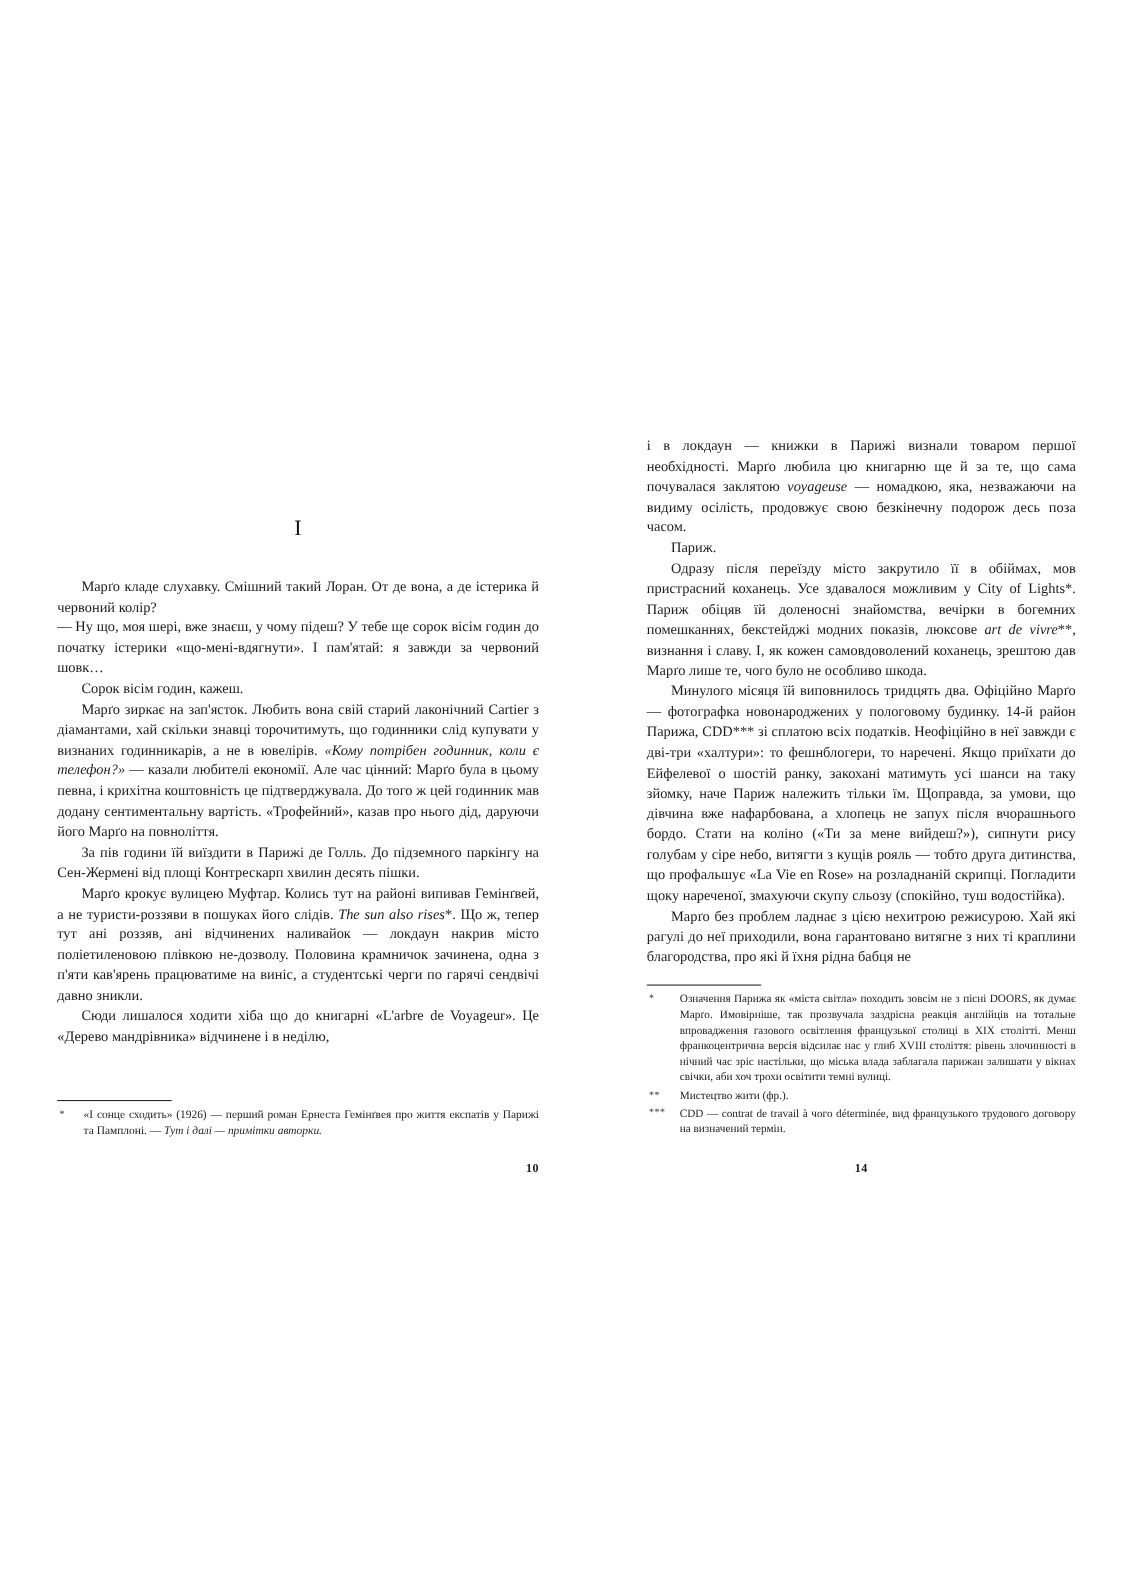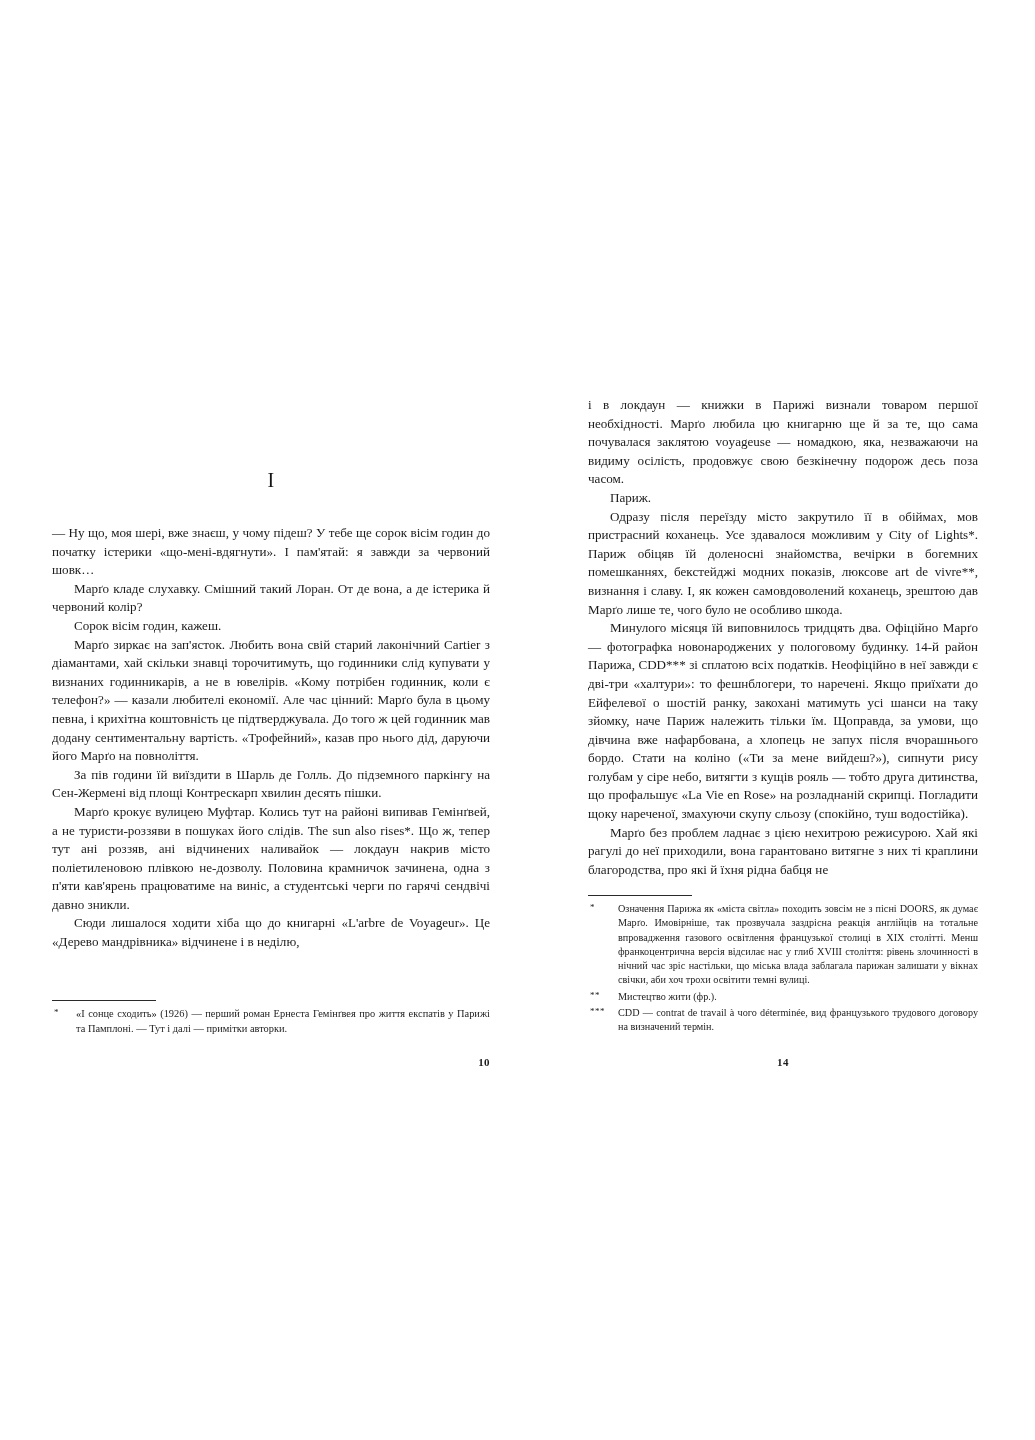--- a/index.html
+++ b/index.html
@@ -106,20 +106,21 @@
   p.para.no-indent {
     text-indent: 0;
   }
 
   .page-right p.para {
     font-size: 13.1px;
     line-height: 18.6px;
   }
 
   em, .ital {
+    font-style: italic;
   }
 
   .fn-rule {
     width: 104px;
     height: 1px;
     background: #2a2a2a;
     margin: 0 0 6px 0;
   }
 
   .footnote {
@@ -168,25 +169,25 @@
 <body>
 
 <div class="spread">
 
   <div class="page page-left">
     <div class="page-inner">
 
       <div class="textblock">
         <div class="chapter-number">I</div>
         <div id="left-paras">
+            <p class="para"><span>Марґо кладе слухавку. Смішний такий Лоран. От де вона, а де істерика й червоний колір?</span></p>
             <p class="para no-indent"><span>— Ну що, моя шері, вже знаєш, у чому підеш? У тебе ще сорок вісім годин до початку істерики «що-мені-вдягнути». І пам'ятай: я завжди за червоний шовк…</span></p>
-            <p class="para"><span>Марґо кладе слухавку. Смішний такий Лоран. От де вона, а де істерика й червоний колір?</span></p>
             <p class="para"><span>Сорок вісім годин, кажеш.</span></p>
             <p class="para"><span>Марґо зиркає на зап'ясток. Любить вона свій старий лаконічний Cartier з діамантами, хай скільки знавці торочитимуть, що годинники слід купувати у визнаних годинникарів, а не в ювелірів. </span><span class="ital">«Кому потрібен годинник, коли є телефон?»</span><span> — казали любителі економії. Але час цінний: Марґо була в цьому певна, і крихітна коштовність це підтверджувала. До того ж цей годинник мав додану сентиментальну вартість. «Трофейний», казав про нього дід, даруючи його Марґо на повноліття.</span></p>
-            <p class="para"><span>За пів години їй виїздити в Шарль де Голль. До підземного паркінгу на Сен-Жермені від площі Контрескарп хвилин десять пішки.</span></p>
+            <p class="para"><span>За пів години їй виїздити в Парижі де Голль. До підземного паркінгу на Сен-Жермені від площі Контрескарп хвилин десять пішки.</span></p>
             <p class="para"><span>Марґо крокує вулицею Муфтар. Колись тут на районі випивав Гемінґвей, а не туристи-роззяви в пошуках його слідів. </span><span class="ital">The sun also rises</span><span>*. Що ж, тепер тут ані роззяв, ані відчинених наливайок — локдаун накрив місто поліетиленовою плівкою не-дозволу. Половина крамничок зачинена, одна з п'яти кав'ярень працюватиме на виніс, а студентські черги по гарячі сендвічі давно зникли.</span></p>
             <p class="para"><span>Сюди лишалося ходити хіба що до книгарні «L'arbre de Voyageur». Це «Дерево мандрівника» відчинене і в неділю,</span></p>
           </div>
       </div>
 
       <div class="footnotes">
         <div class="fn-rule"></div>
         <div id="left-footnotes">
             <div class="footnote">
               <span class="fn-marker">*</span>

